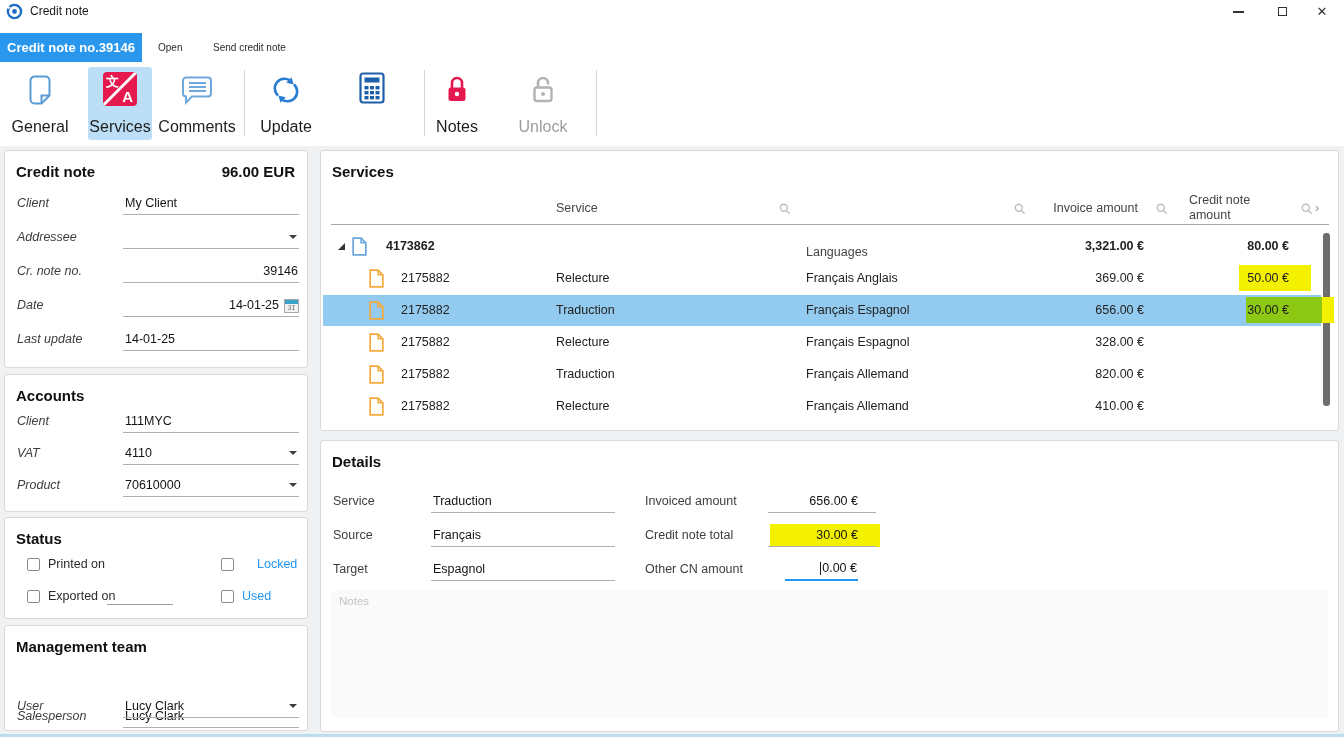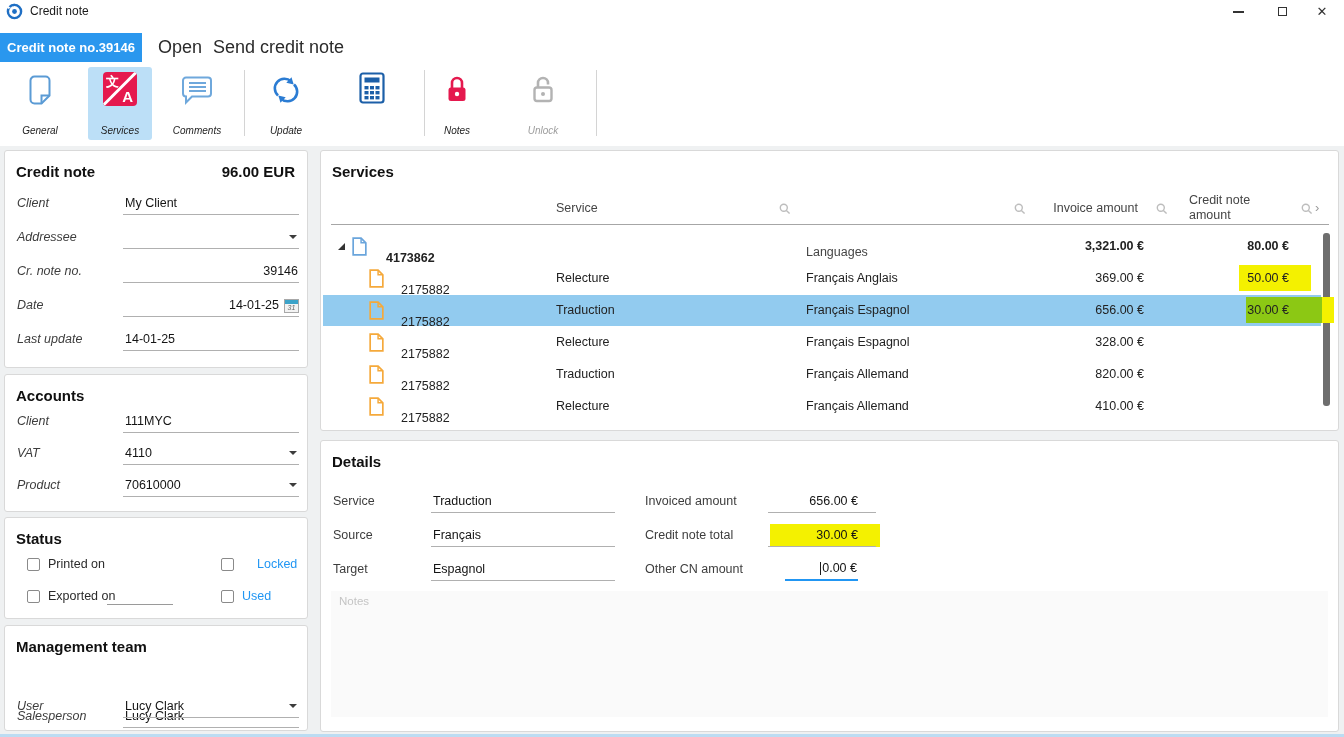--- a/index.html
+++ b/index.html
@@ -13,28 +13,28 @@
   .title-text { position:absolute; left:30px; top:4px; font-size:12px; color:#1a1a1a; }
   .winctl { position:absolute; top:0; height:23px; width:32px; display:flex; align-items:center; justify-content:center; color:#333; }
   .ctl-min { right:90px; } .ctl-max { right:46px; } .ctl-close { right:6px; font-size:13px; }
   .min-glyph { width:11px; height:2px; background:#333; }
   .max-glyph { width:9px; height:9px; border:1.5px solid #333; }
 
   
   .menubar { position:absolute; top:23px; left:0; right:0; height:39px; background:#fff; }
   .tab-active { position:absolute; left:0; top:10px; width:142px; height:29px; background:#2a97ee; color:#fff;
     font-size:13px; font-weight:700; text-align:center; line-height:29px; }
-  .menu-item { position:absolute; top:10px; height:29px; line-height:29px; font-size:18px; color:#2b2b2b; }
+  .menu-item { position:absolute; top:10px; height:29px; line-height:29px; font-size:10px; color:#2b2b2b; }
   .mi-open { left:158px; } .mi-send { left:213px; }
 
   
   .toolbar { position:absolute; top:62px; left:0; right:0; height:84px; background:#fff; }
   .tbtn { position:absolute; top:5px; height:73px; display:flex; flex-direction:column; align-items:center;
     justify-content:space-between; padding:5px 4px 4px 4px; border-radius:3px; }
-  .tbtn .tlabel { font-size:10px; color:#1d1d1d; white-space:nowrap;font-style:italic; }
+  .tbtn .tlabel { font-size:16px; color:#1d1d1d; white-space:nowrap; }
   .tbtn.selected { background:#bcdff7; }
   .tbtn.disabled .tlabel { color:#9d9d9d; }
   .ticon { height:36px; display:flex; align-items:center; justify-content:center; }
   .tsep { position:absolute; top:8px; width:1px; height:66px; background:#d4d4d4; }
   .svc-icon { width:34px; height:34px; background:#e5194e; border-radius:4px; position:relative; overflow:hidden; }
   .svc-icon .zh { position:absolute; left:3px; top:1px; color:#fff; font-size:13px; font-weight:700; }
   .svc-icon .la { position:absolute; right:4px; bottom:1px; color:#fff; font-size:15px; font-weight:700; }
   .svc-icon .diag { position:absolute; left:-6px; top:15px; width:46px; height:3px; background:#fff; transform:rotate(-45deg); }
 
   
@@ -78,21 +78,21 @@
 
   .gridbody { position:absolute; left:1px; right:1px; top:74px; bottom:1px; overflow:hidden; }
   .grow { position:absolute; left:0; right:0; height:30px; font-size:12.5px; color:#222; }
   .grow > span { position:absolute; line-height:30px; white-space:nowrap; z-index:2; }
   .sel-bg { position:absolute; left:1px; width:998px; height:31px; background:#92cbef; z-index:0; }
   .hl { position:absolute; z-index:1; }
   .c-expand { position:absolute; left:16px; top:12px; width:0; height:0;
     border-bottom:7px solid #333; border-left:7px solid transparent; z-index:2; }
   .c-doc { position:absolute; left:47px; top:6px; z-index:2; }
   .c-doc.parent { left:30px; }
-  .c-id { left:79px;margin-top:12px; }
+  .c-id { left:79px; }
   .c-id.parent { left:64px; font-weight:700; }
   .c-svc { left:234px; }
   .c-lang { left:484px; }
   .c-inv { left:700px; width:122px; text-align:right; }
   .c-cn  { left:880px; width:87px; text-align:right; }
   .bold { font-weight:700; }
   .vscroll { position:absolute; left:1001px; top:8px; width:7px; height:173px; background:#6e6e6e; border-radius:3px; z-index:2; }
   .hl-tail { position:absolute; left:1000px; width:12px; height:26px; background:#f4f100; z-index:3; }
 
   

